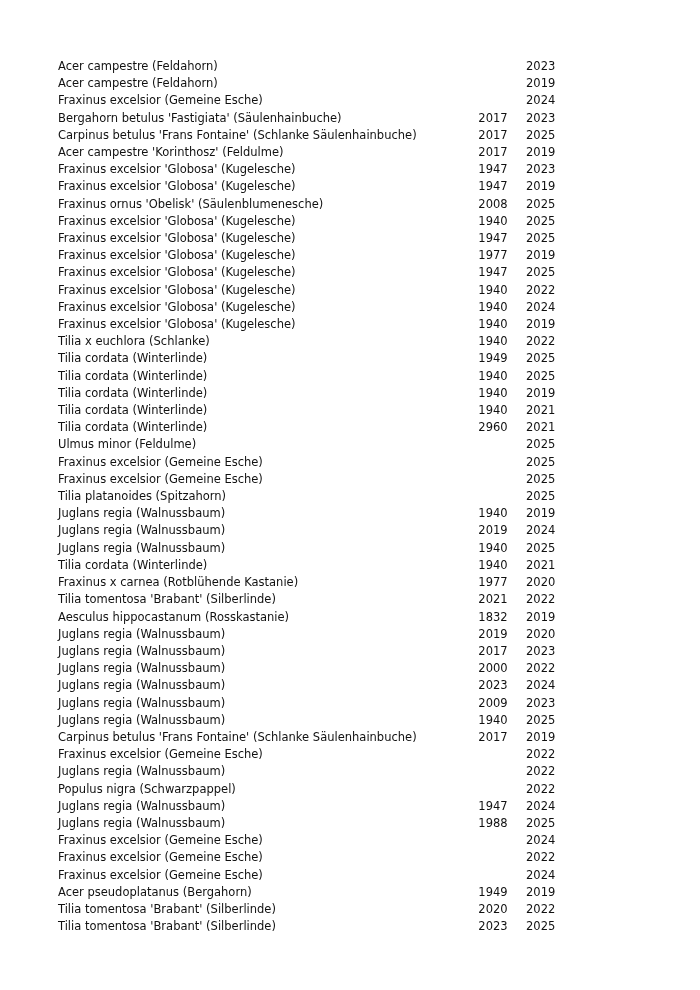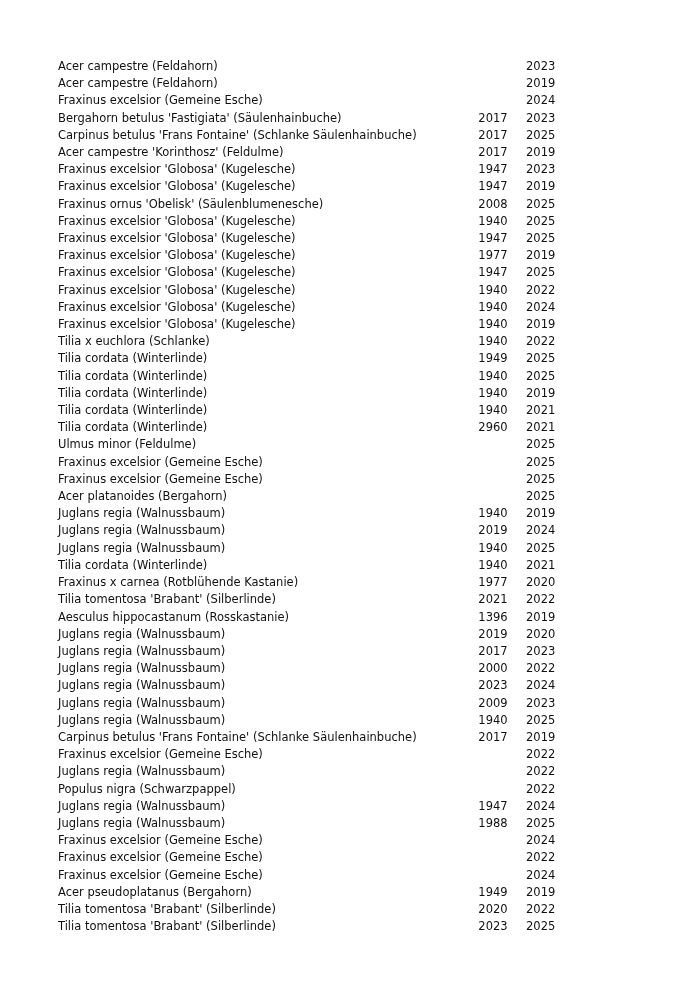--- a/index.html
+++ b/index.html
@@ -177,21 +177,21 @@
           <td class="col-species">Fraxinus excelsior (Gemeine Esche)</td>
           <td class="col-planted"></td>
           <td class="col-checked">2025</td>
         </tr>
         <tr>
           <td class="col-species">Fraxinus excelsior (Gemeine Esche)</td>
           <td class="col-planted"></td>
           <td class="col-checked">2025</td>
         </tr>
         <tr>
-          <td class="col-species">Acer platanoides (Bergahorn)</td>
+          <td class="col-species">Tilia platanoides (Spitzahorn)</td>
           <td class="col-planted"></td>
           <td class="col-checked">2025</td>
         </tr>
         <tr>
           <td class="col-species">Juglans regia (Walnussbaum)</td>
           <td class="col-planted">1940</td>
           <td class="col-checked">2019</td>
         </tr>
         <tr>
           <td class="col-species">Juglans regia (Walnussbaum)</td>
@@ -213,21 +213,21 @@
           <td class="col-planted">1977</td>
           <td class="col-checked">2020</td>
         </tr>
         <tr>
           <td class="col-species">Tilia tomentosa 'Brabant' (Silberlinde)</td>
           <td class="col-planted">2021</td>
           <td class="col-checked">2022</td>
         </tr>
         <tr>
           <td class="col-species">Aesculus hippocastanum (Rosskastanie)</td>
-          <td class="col-planted">1396</td>
+          <td class="col-planted">1832</td>
           <td class="col-checked">2019</td>
         </tr>
         <tr>
           <td class="col-species">Juglans regia (Walnussbaum)</td>
           <td class="col-planted">2019</td>
           <td class="col-checked">2020</td>
         </tr>
         <tr>
           <td class="col-species">Juglans regia (Walnussbaum)</td>
           <td class="col-planted">2017</td>

